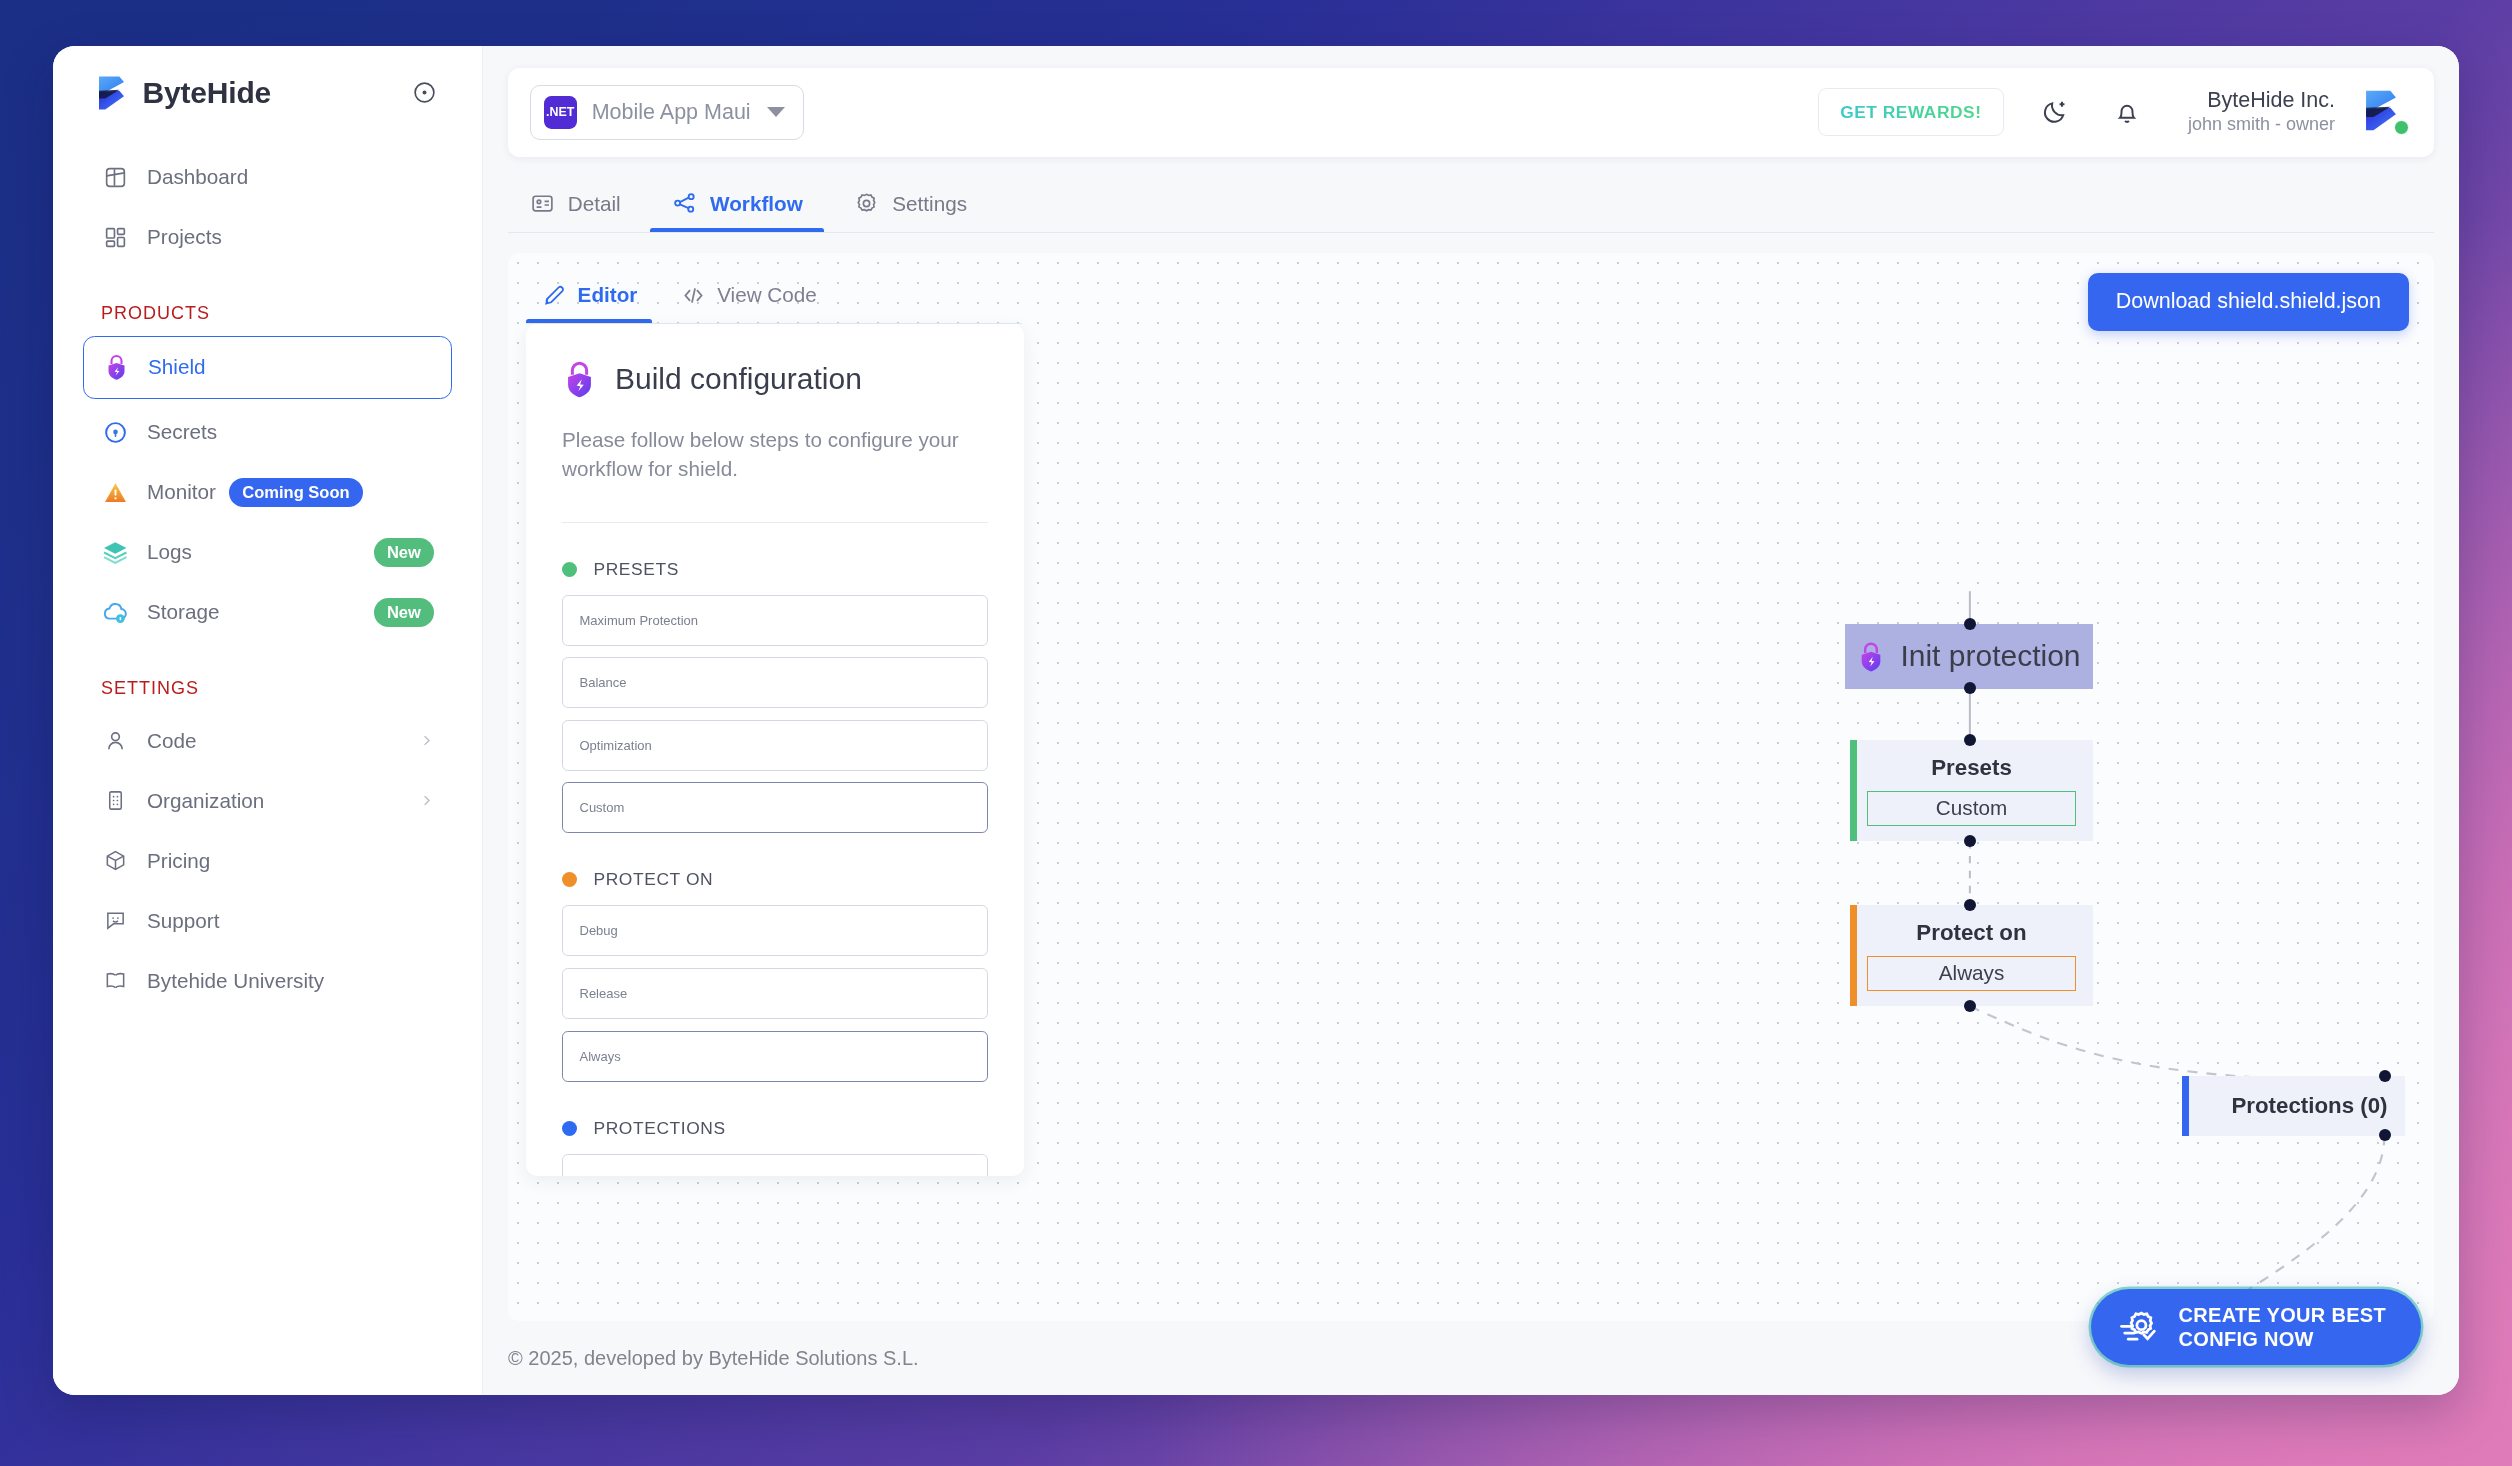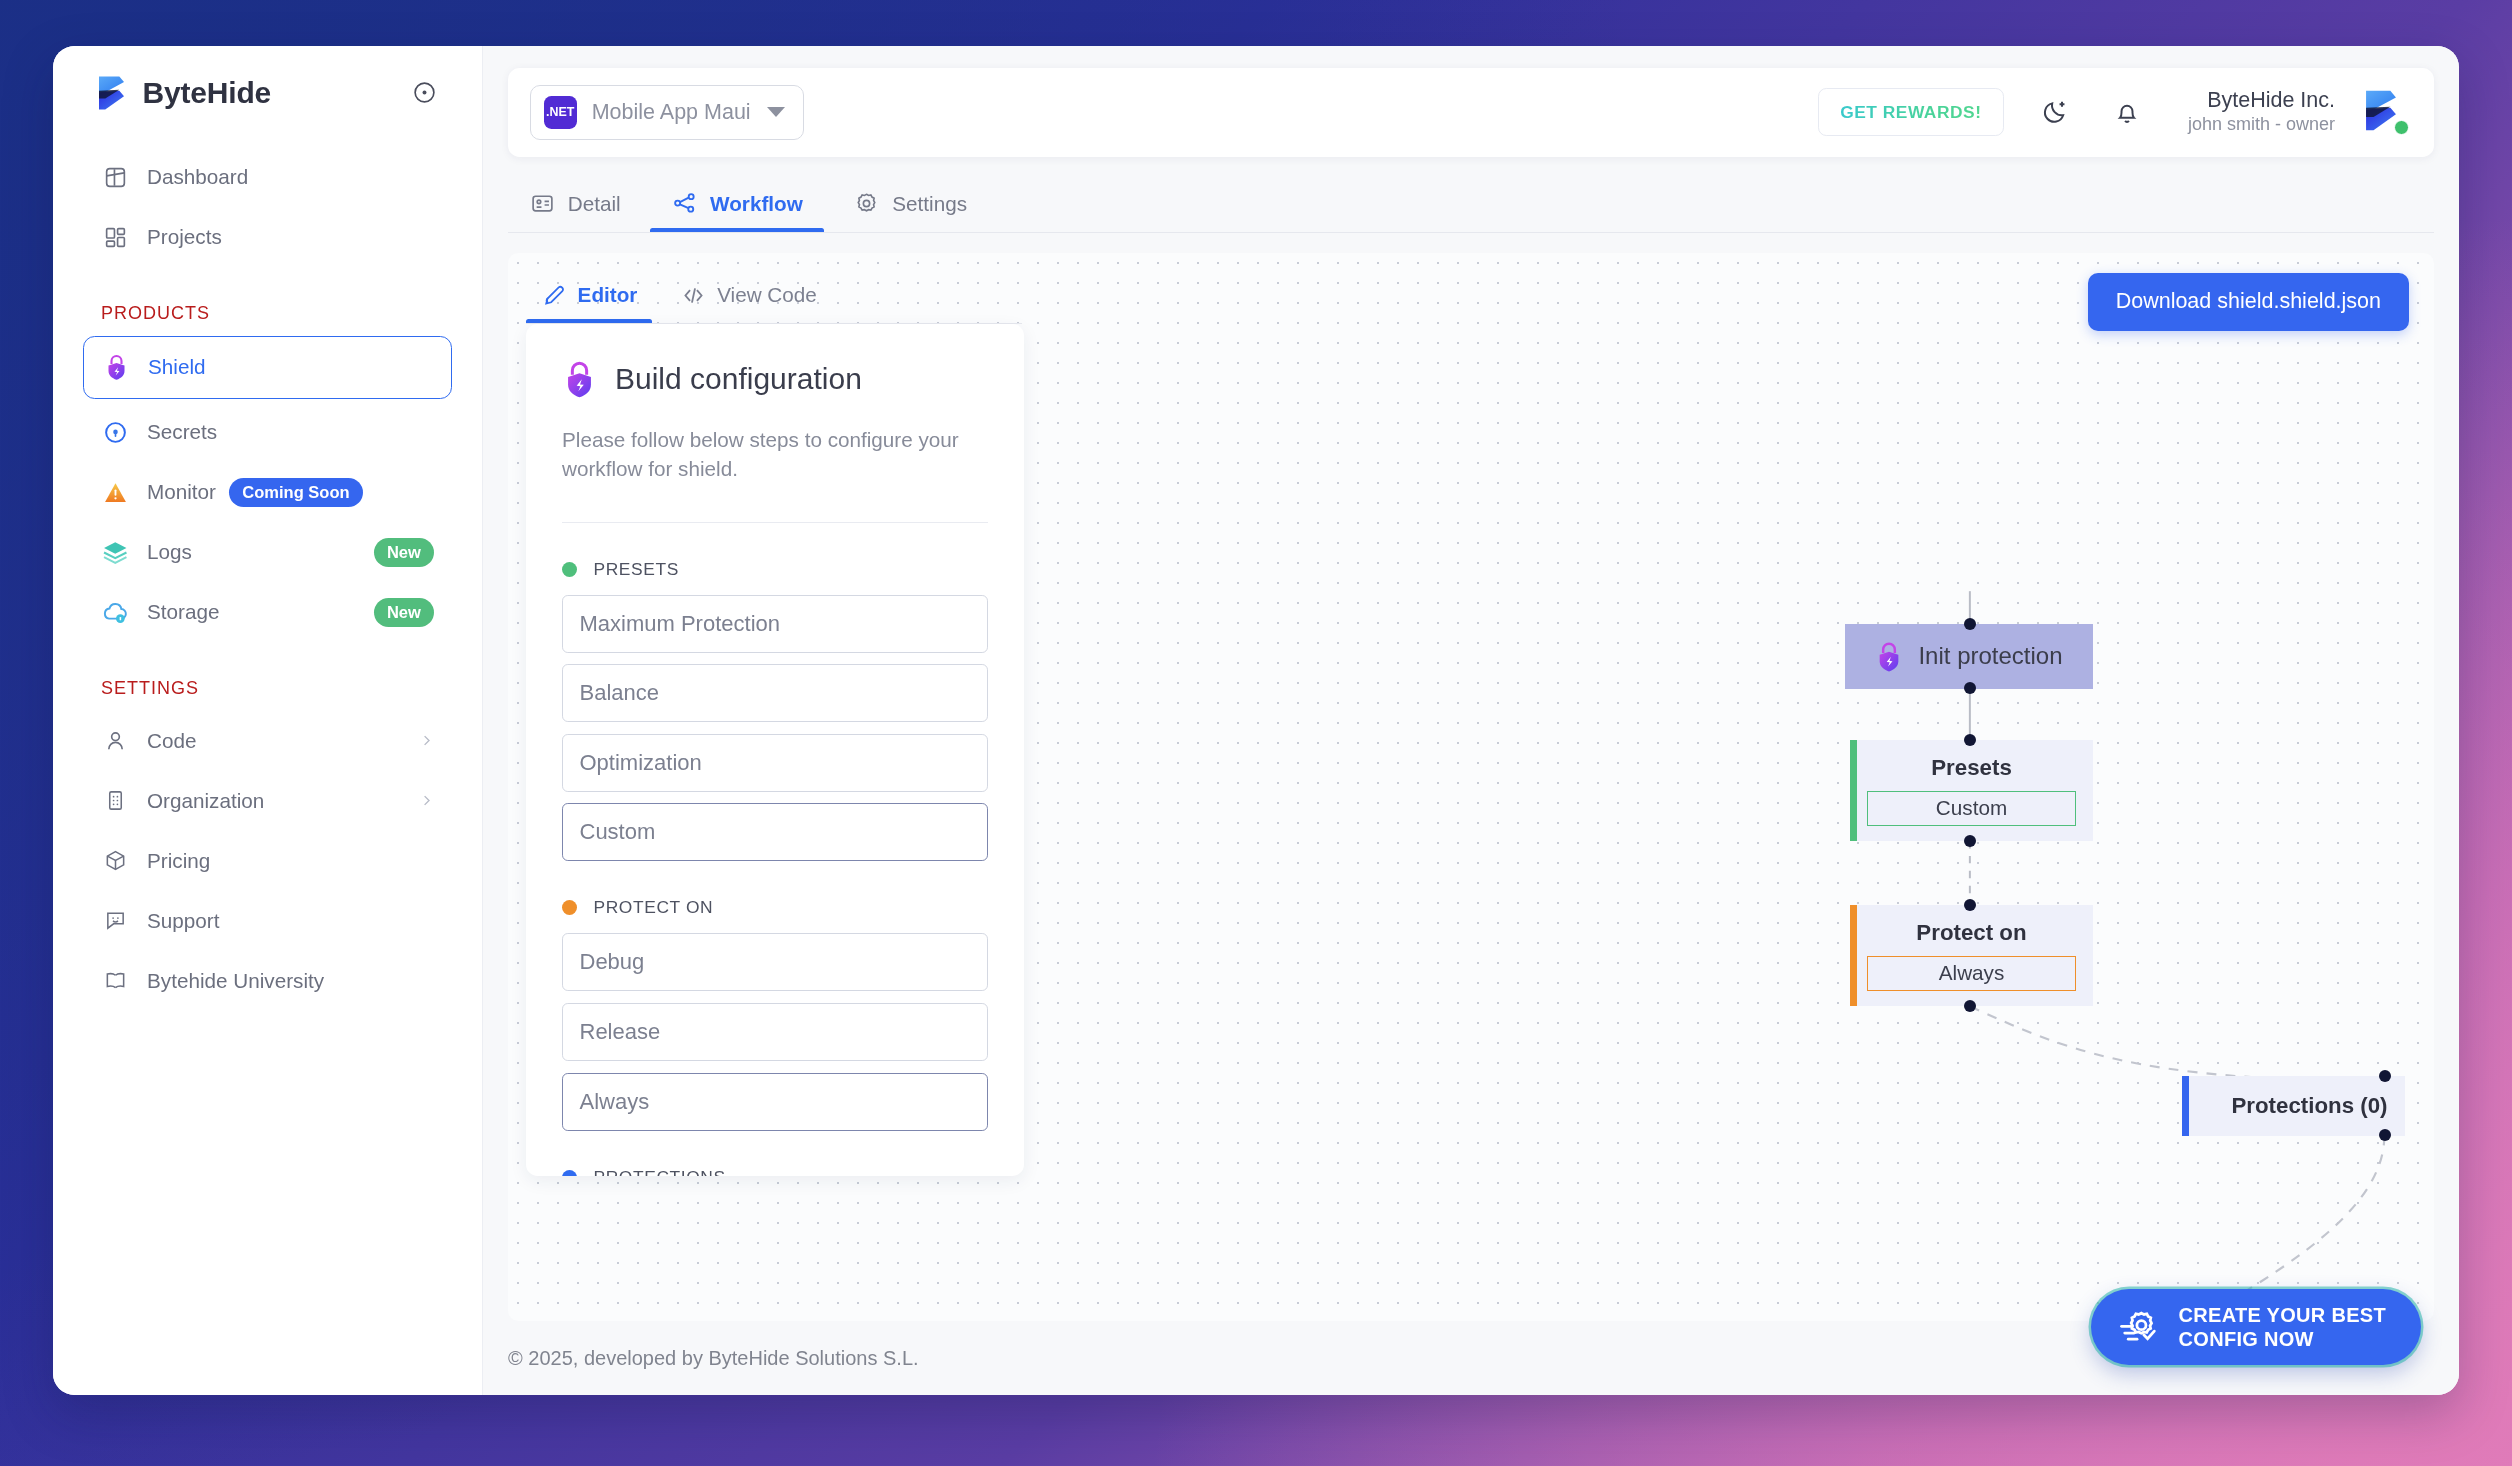--- a/index.html
+++ b/index.html
@@ -224,23 +224,23 @@
   .ec-title-row .shield-ico { width: 35px; height: 40px; margin-right: 18px; flex: none; }
   .ec-title { font-size: 30px; color: #3a3d4c; font-weight: 500; }
   .ec-desc { font-size: 20.7px; line-height: 1.42; color: #878b99; }
   .ec-divider { height: 0.8px; background: #e9ebf1; margin: 38px 0 0; }
 
   .grp-head { display: flex; align-items: center; margin: 36px 0 15px; }
   .grp-dot { width: 15px; height: 15px; border-radius: 50%; margin-right: 16.5px; flex: none; }
   .grp-name { font-size: 17.4px; letter-spacing: 0.6px; color: #4e5261; }
 
   .opt {
-    height: 58px; border: 0.8px solid #d4d8e2; border-radius: 5.8px;
+    height: 51px; border: 0.8px solid #d4d8e2; border-radius: 5.8px;
     display: flex; align-items: center; padding: 0 16.5px;
-    font-size: 22px; color: #7c8090;
+    font-size: 13px; color: #7c8090;
     margin-bottom: 11.6px; cursor: pointer; background: #fff;
   }
   .opt.sel { border: 1.7px solid #7d86ad; }
 
   
   .dl-btn {
     position: absolute; right: 25px; top: 20px;
     background: #3566ef; color: #fff;
     border-radius: 10px;
     height: 58px; padding: 0 28px;
@@ -263,21 +263,21 @@
   .node-pill {
     margin-top: 10px; width: 209px; height: 35px;
     display: flex; align-items: center; justify-content: center;
     font-size: 20.7px; color: #3c3f4d; background: #eef0fa;
   }
   .node-init {
     left: 1337px; top: 371px; width: 248px; height: 65px;
     background: #adb1e2; flex-direction: row;
   }
   .node-init .ni-ico { width: 28px; height: 33px; margin-right: 15px; }
-  .node-init .ni-label { font-size: 24px; color: #3b3d4b; text-align: right; }
+  .node-init .ni-label { font-size: 30px; color: #3b3d4b; text-align: right; }
   .node-presets { left: 1342px; top: 487px; width: 243px; height: 101px; }
   .node-protecton { left: 1342px; top: 652px; width: 243px; height: 101px; }
   .node-protections { left: 1674px; top: 823px; width: 223px; height: 60px; padding-left: 32px; }
 
   .port {
     position: absolute; width: 12.4px; height: 12.4px; border-radius: 50%;
     background: #111634;
   }
 
   

